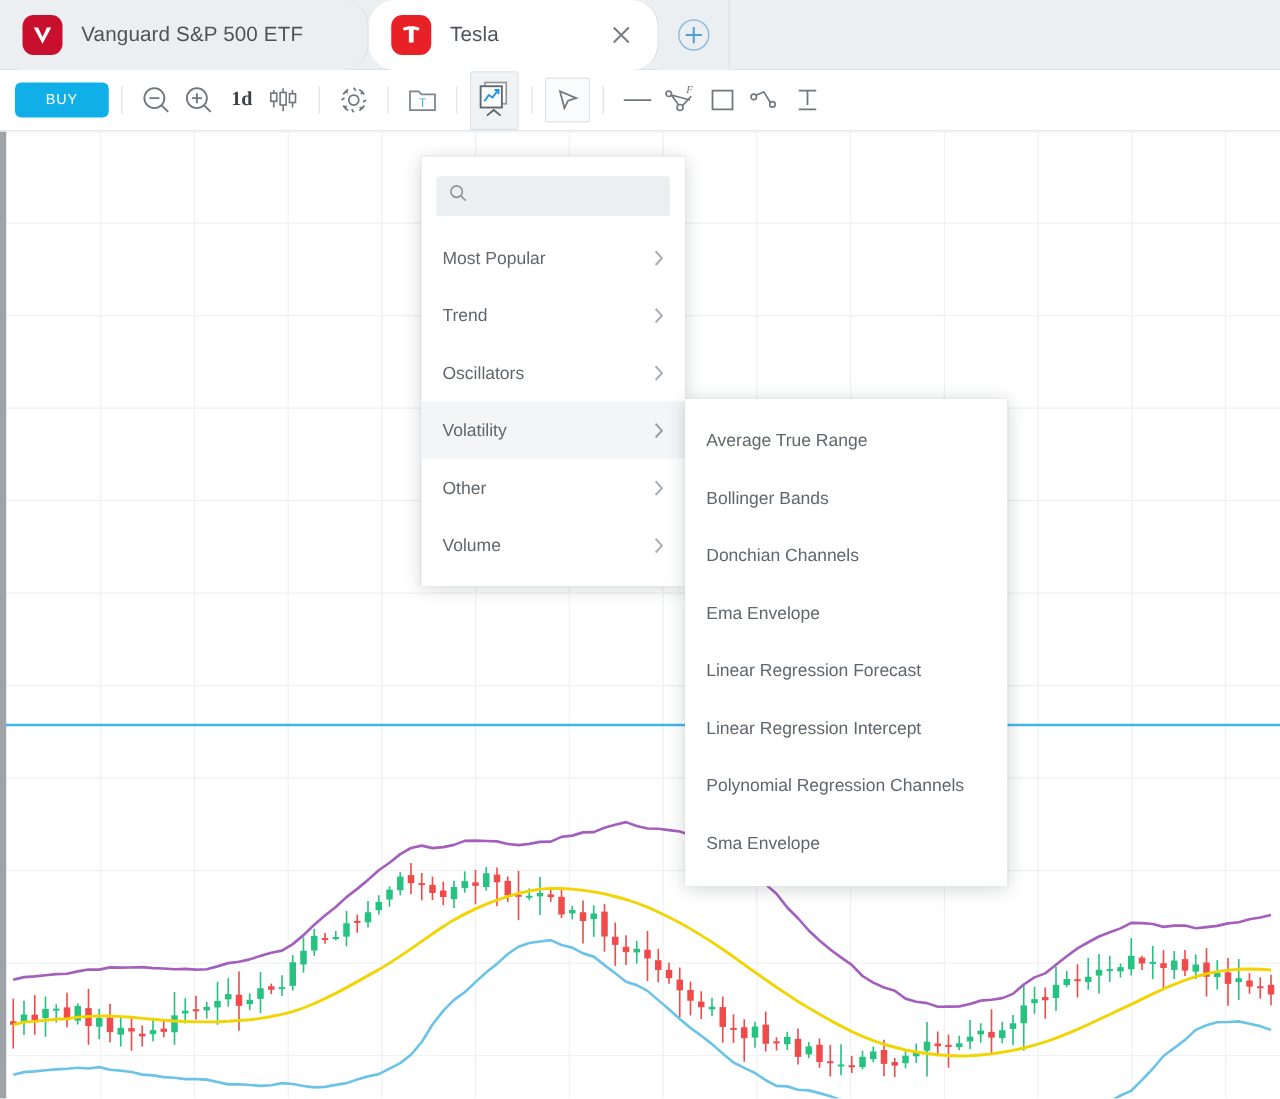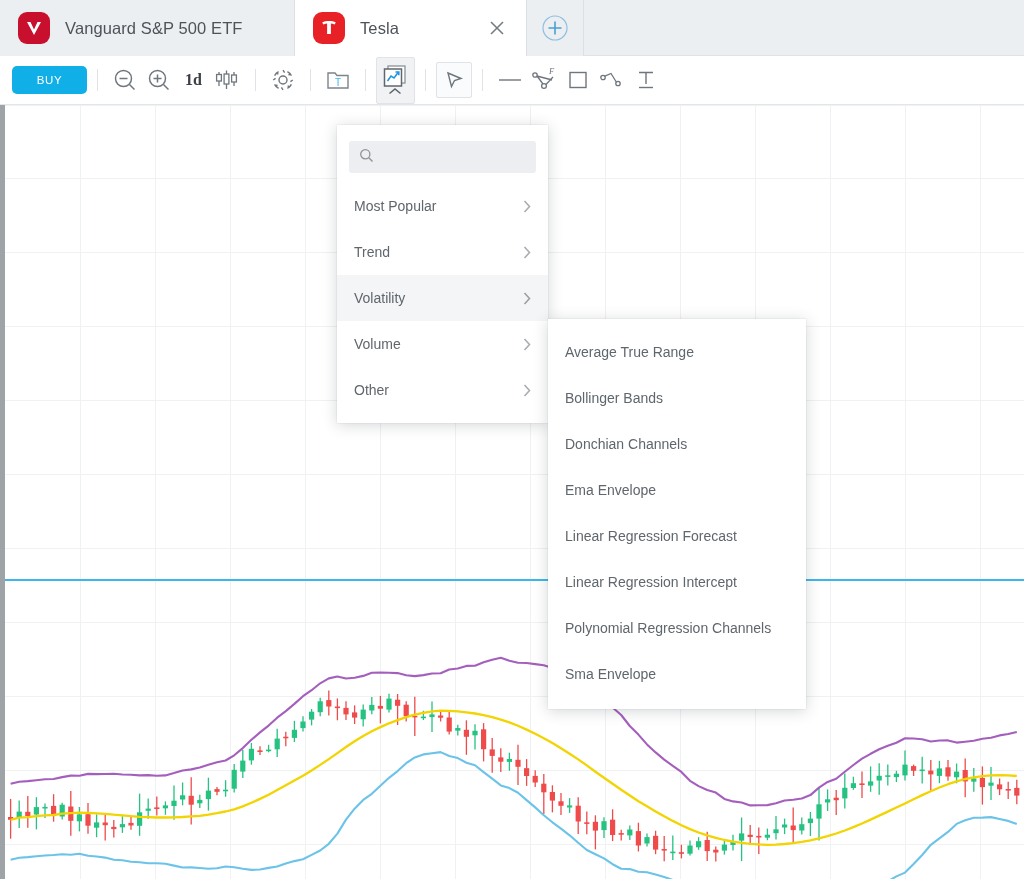--- a/index.html
+++ b/index.html
@@ -19,20 +19,21 @@
     border-bottom: 1px solid #dfe3e6;
     display: flex; align-items: stretch;
   }
   .tab {
     display: flex; align-items: center;
     height: 56px;
     padding: 0 18px 0 18px;
     position: relative;
     border-right: 1px solid #dcdfe3;
     min-width: 0;
+    border-radius: 21px;
   }
   .tab.inactive { background: #eceff1; width: 295px; }
   .tab.active { background: #ffffff; width: 232px; border-right: 1px solid #dcdfe3; }
   .tab-logo {
     width: 32px; height: 32px; border-radius: 9px;
     display: flex; align-items: center; justify-content: center;
     flex: 0 0 auto; margin-right: 15px;
   }
   .logo-vanguard { background: #c8102e; }
   .logo-tesla { background: #e82127; }
@@ -605,38 +606,46 @@
       </span>
     </div>
     <div class="menu-item">
       <span>Trend</span>
       <span class="chev">
         <svg width="10" height="15" viewBox="0 0 10 15">
             <path d="M2.5 2 L7.5 7.5 L2.5 13" stroke="#a9aeb3" stroke-width="1.6" fill="none"></path>
           </svg>
       </span>
     </div>
+    <div class="menu-item">
+      <span>Oscillators</span>
+      <span class="chev">
+        <svg width="10" height="15" viewBox="0 0 10 15">
+            <path d="M2.5 2 L7.5 7.5 L2.5 13" stroke="#a9aeb3" stroke-width="1.6" fill="none"></path>
+          </svg>
+      </span>
+    </div>
     <div class="menu-item selected">
       <span>Volatility</span>
       <span class="chev">
         <svg width="10" height="15" viewBox="0 0 10 15">
             <path d="M2.5 2 L7.5 7.5 L2.5 13" stroke="#9ba0a5" stroke-width="1.6" fill="none"></path>
           </svg>
       </span>
     </div>
     <div class="menu-item">
-      <span>Volume</span>
+      <span>Other</span>
       <span class="chev">
         <svg width="10" height="15" viewBox="0 0 10 15">
             <path d="M2.5 2 L7.5 7.5 L2.5 13" stroke="#a9aeb3" stroke-width="1.6" fill="none"></path>
           </svg>
       </span>
     </div>
     <div class="menu-item">
-      <span>Other</span>
+      <span>Volume</span>
       <span class="chev">
         <svg width="10" height="15" viewBox="0 0 10 15">
             <path d="M2.5 2 L7.5 7.5 L2.5 13" stroke="#a9aeb3" stroke-width="1.6" fill="none"></path>
           </svg>
       </span>
     </div>
   </div>
 
   <div class="submenu">
     <div class="sub-item">Average True Range</div>

